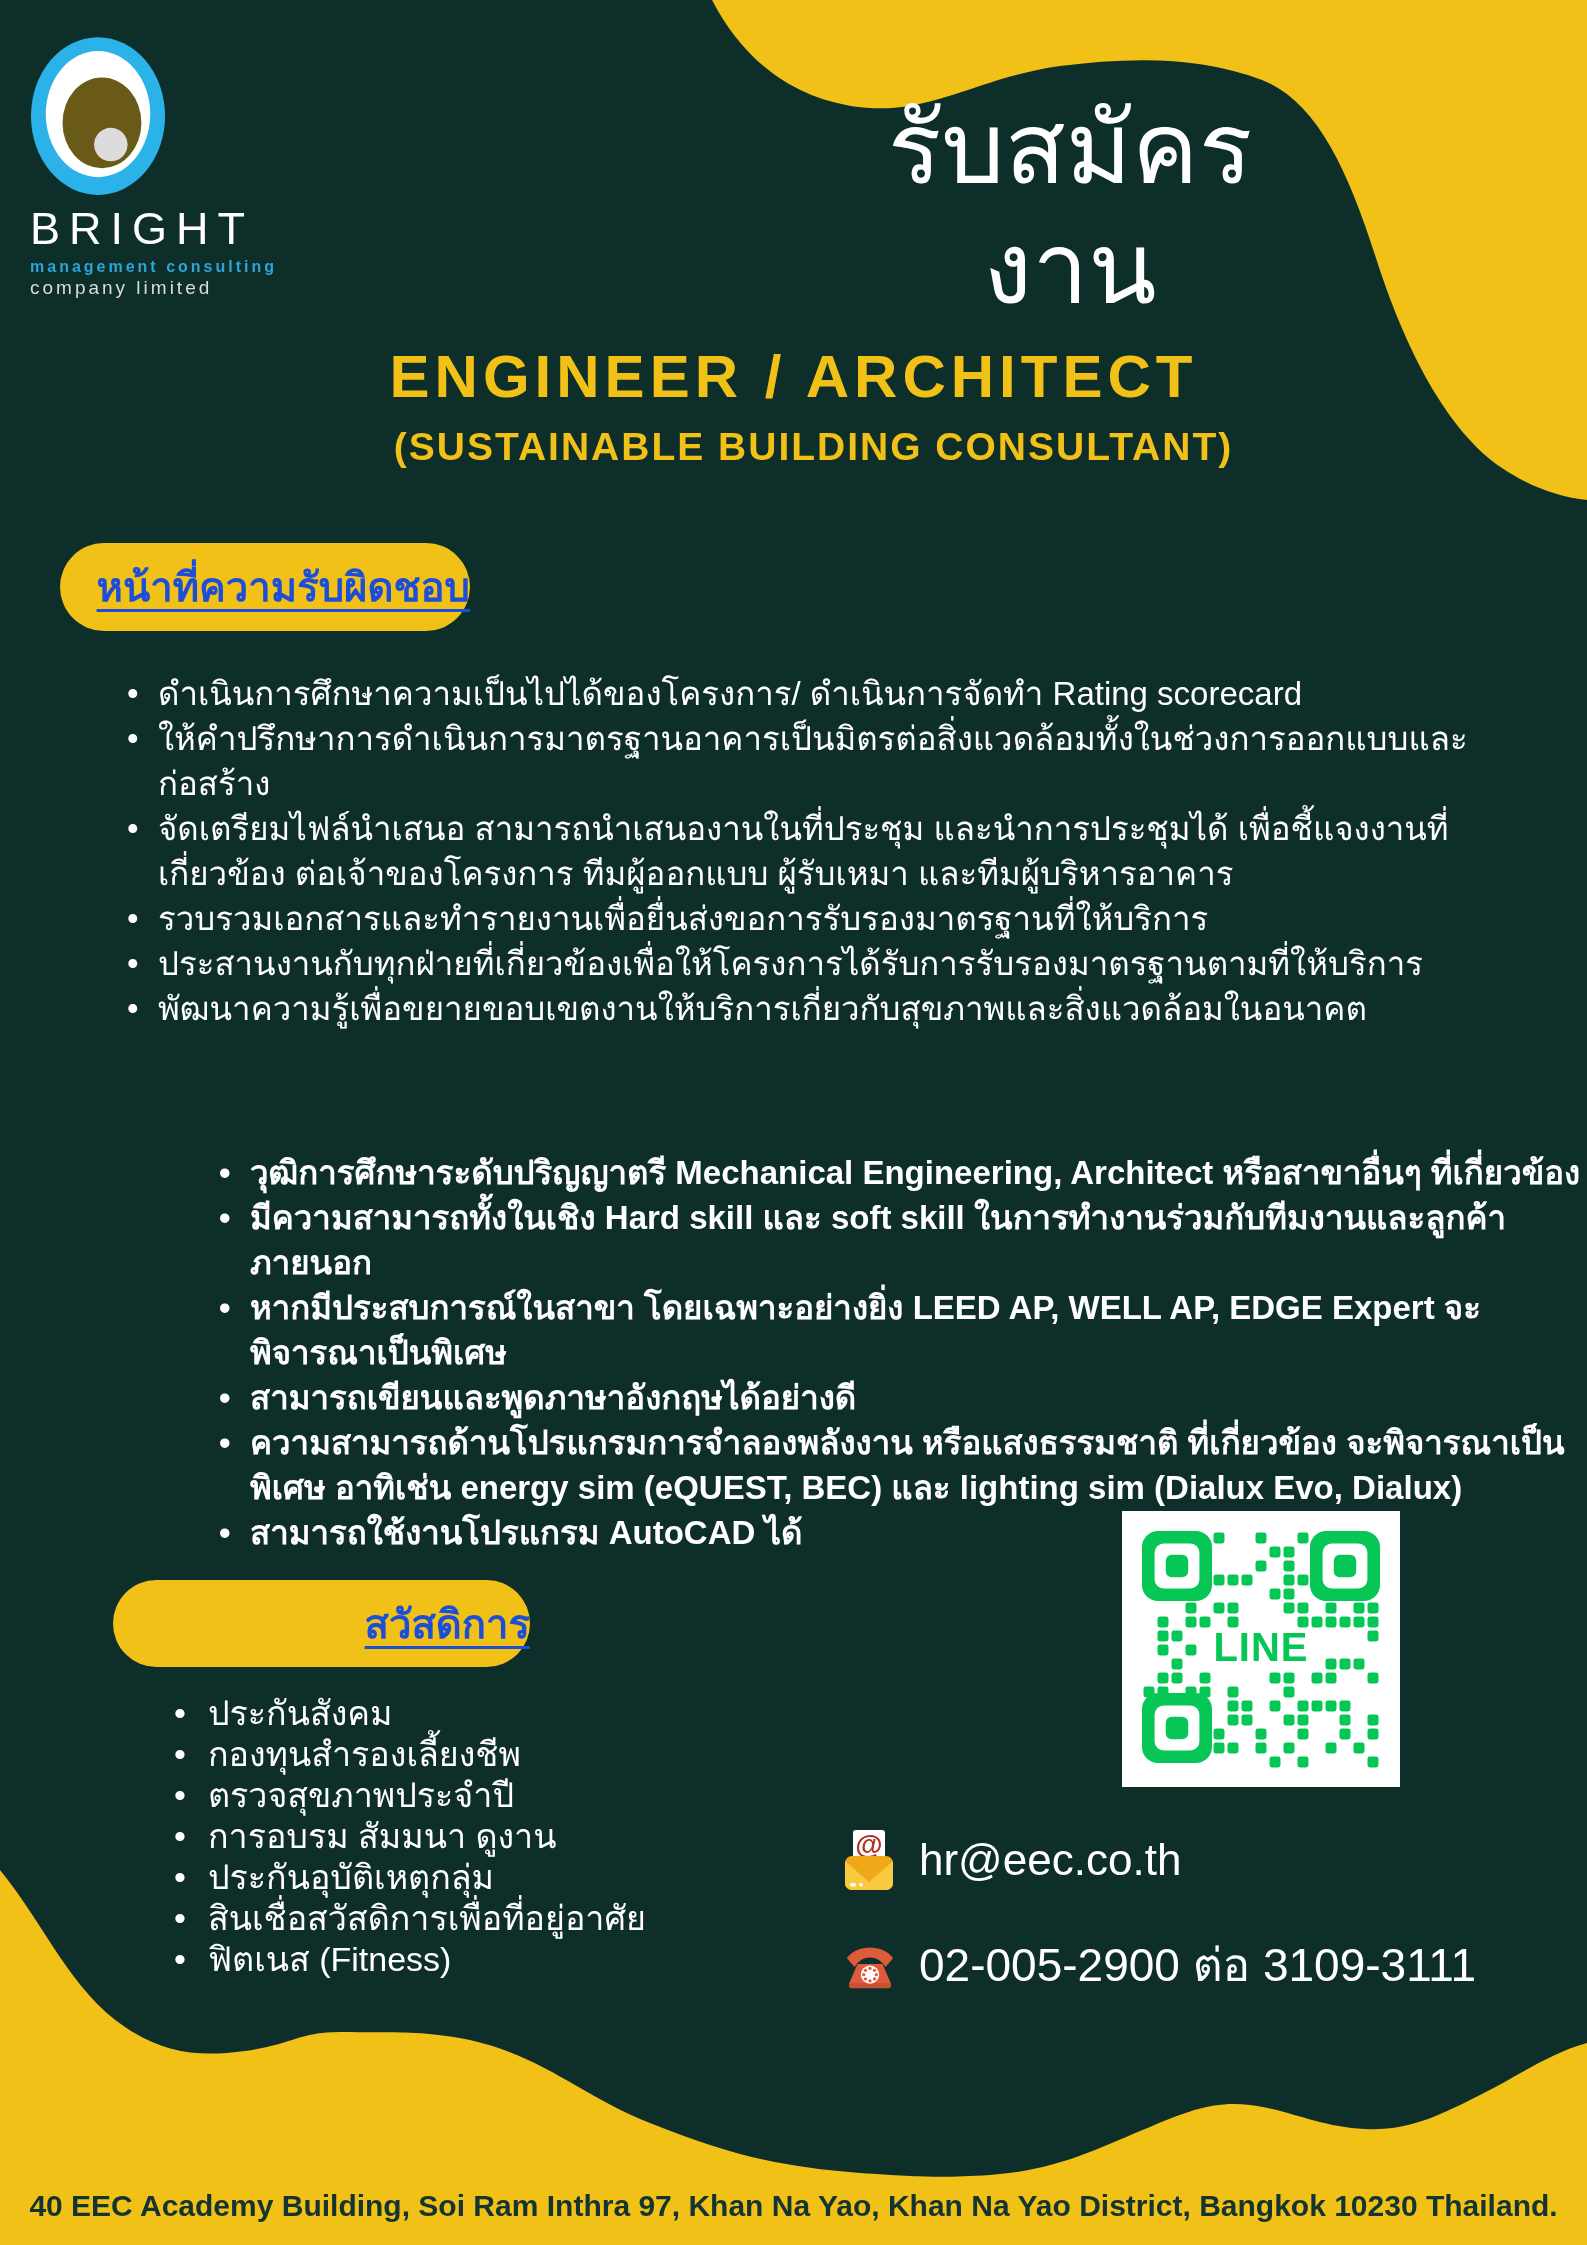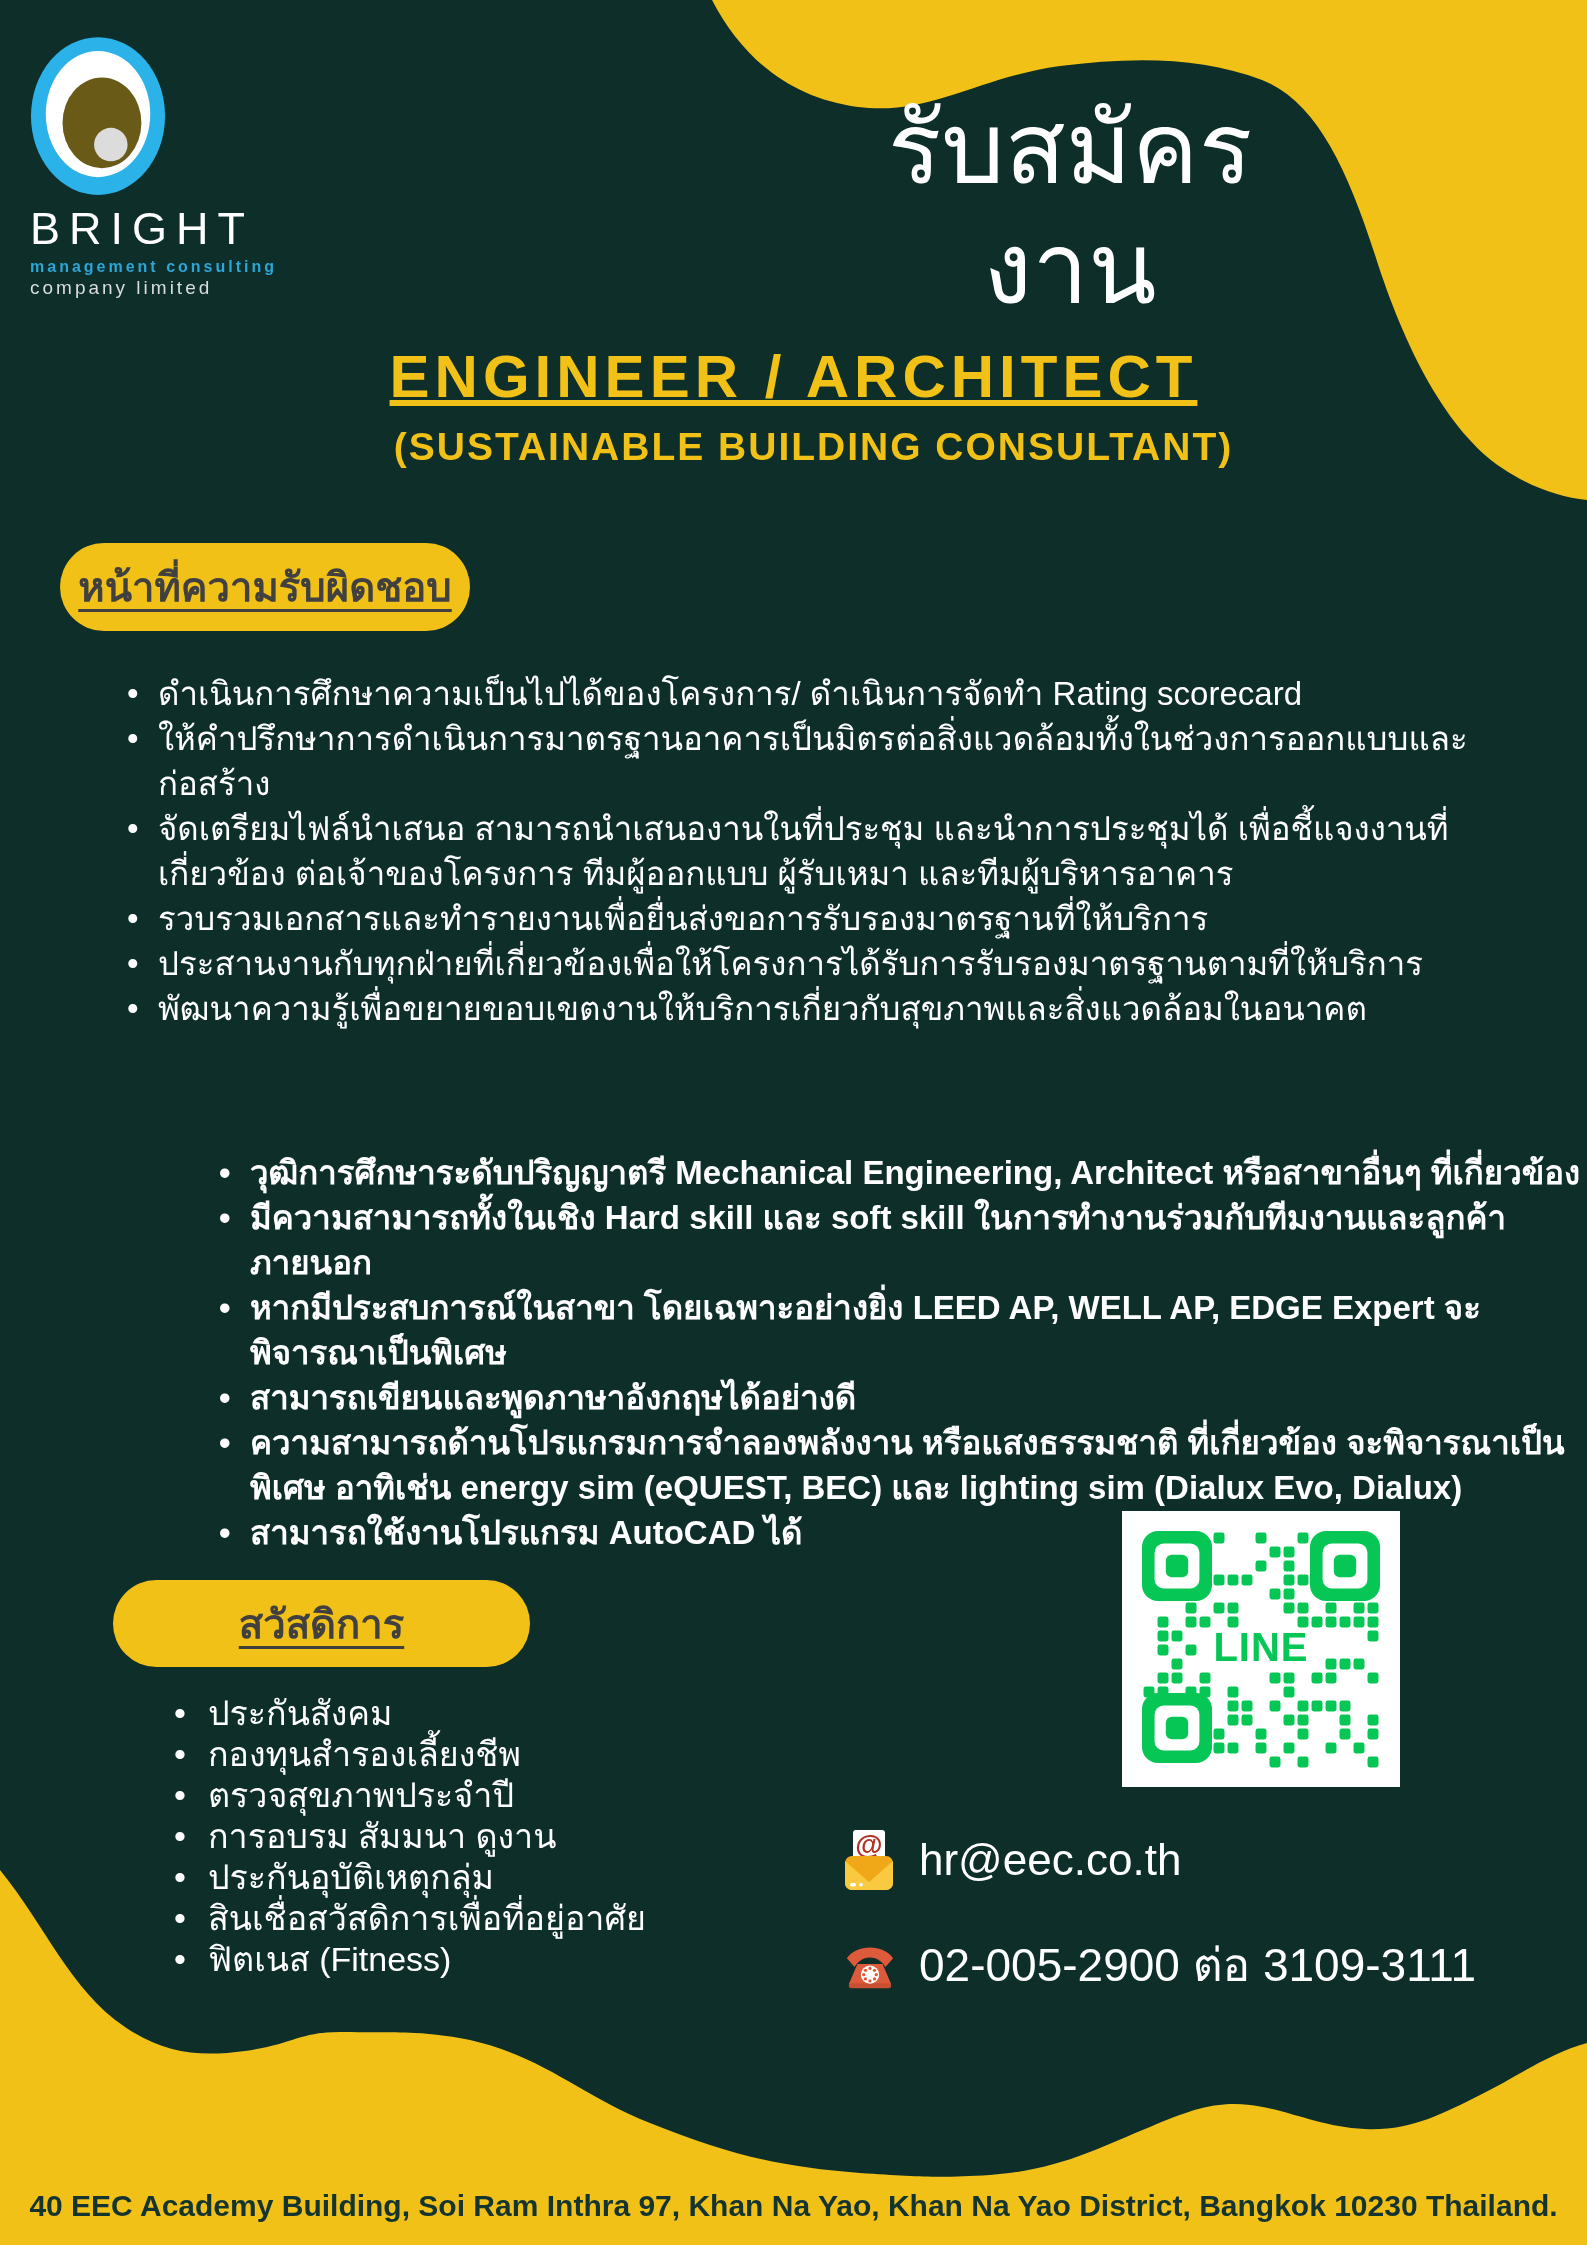--- a/index.html
+++ b/index.html
@@ -17,27 +17,27 @@
   .brand-name{color:#ffffff;font-size:45px;font-weight:400;letter-spacing:9px;margin-top:4px;}
   .brand-sub1{color:#2aa6d8;font-size:16px;font-weight:700;letter-spacing:3px;margin-top:3px;}
   .brand-sub2{color:#d9dddd;font-size:19px;font-weight:400;letter-spacing:3px;margin-top:1px;}
 
   
   .banner-title{position:absolute;z-index:1;left:820px;top:88px;width:500px;margin:0;
       text-align:center;color:#ffffff;font-size:100px;font-weight:500;line-height:1.2;}
 
   
   .position{position:absolute;z-index:1;left:0;right:0;top:342px;text-align:center;color:#f2c118;}
-  .position-title{font-size:60px;font-weight:800;letter-spacing:5px;text-decoration:underline;}
+  .position-title{font-size:60px;font-weight:800;letter-spacing:5px;}
   .position-subtitle{font-size:39px;font-weight:800;letter-spacing:2px;margin-top:14px;margin-left:40px;}
 
   
   .pill{position:absolute;z-index:1;background:#f2c118;border-radius:48px;
-        display:flex;align-items:center;justify-content:center;
-        color:#404040;font-weight:600;}
+        display:flex;align-items:center;justify-content:flex-end;
+        color:#1d4ed8;font-weight:600;}
   .pill span{text-decoration:underline;text-decoration-thickness:3px;text-underline-offset:8px;}
   .pill-resp{left:60px;top:543px;width:410px;height:88px;font-size:40px;}
   .pill-qual{left:260px;top:1015px;width:413px;height:88px;font-size:40px;}
   .pill-ben{left:113px;top:1580px;width:417px;height:87px;font-size:40px;}
 
   
   .list{position:absolute;z-index:1;list-style:none;margin:12px;padding:0;color:#ffffff;}
   .list li{position:relative;padding-left:33px;}
   .list li::before{content:"\2022";position:absolute;left:2px;}
   .list-resp{left:113px;top:659px;width:1430px;font-size:33px;line-height:45px;}

